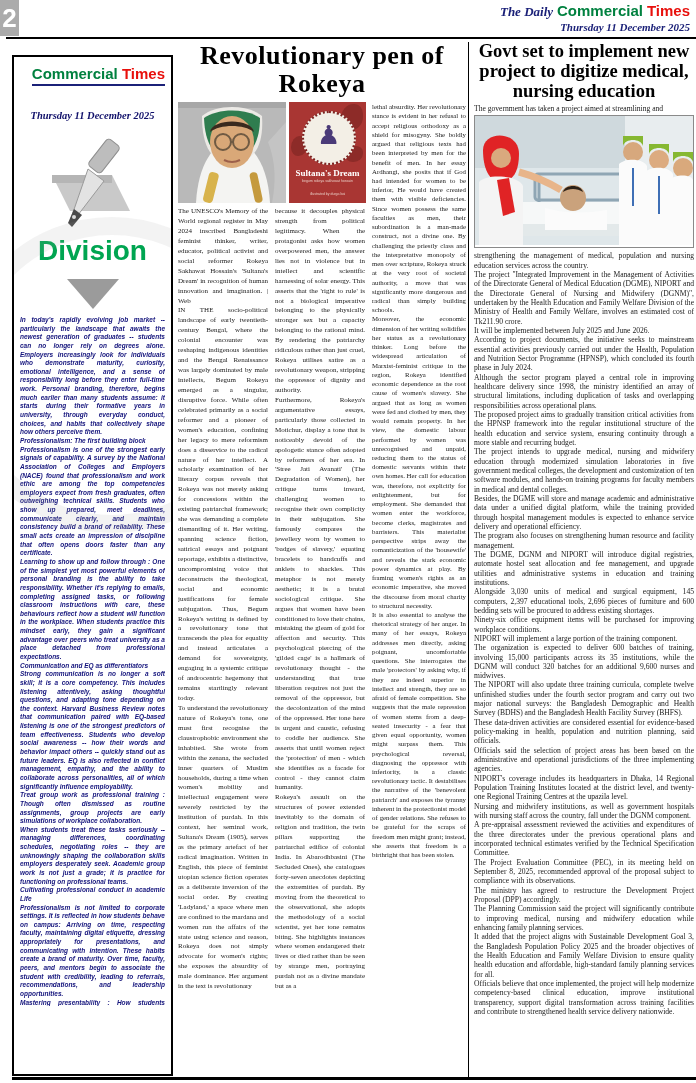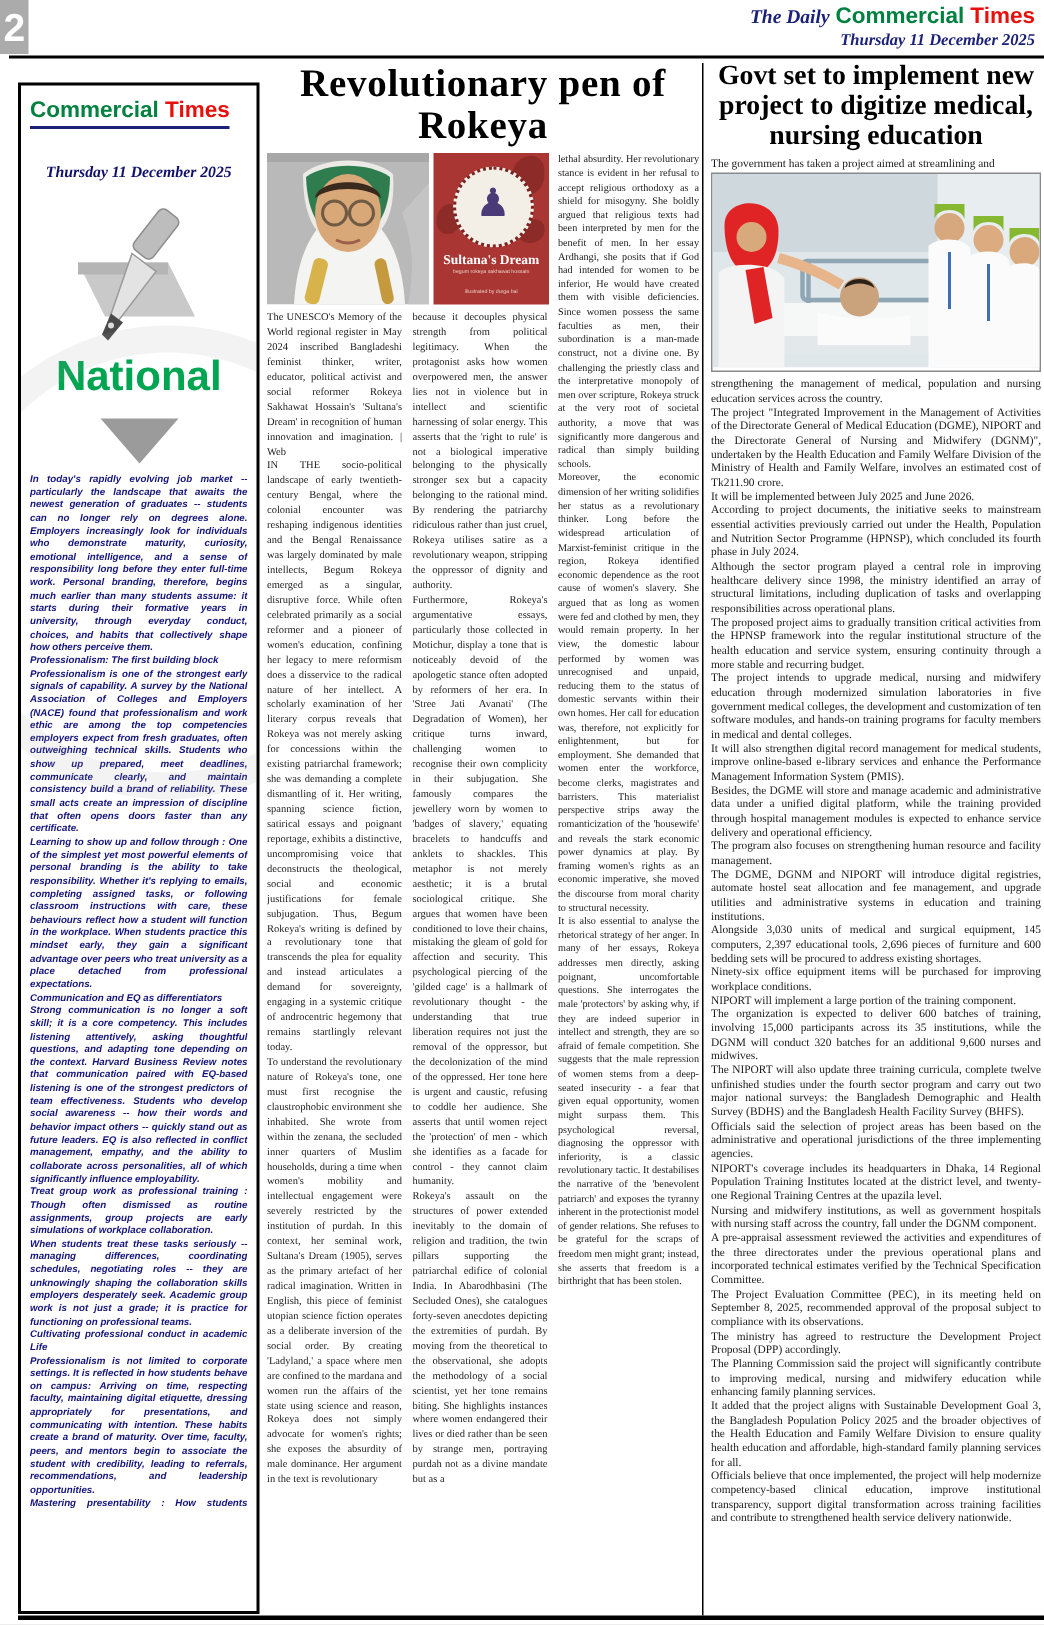--- a/index.html
+++ b/index.html
@@ -13,21 +13,21 @@
   .mh-word1{font:bold 15px "Liberation Sans",sans-serif;color:#00813f;}
   .mh-word2{font:bold 15px "Liberation Sans",sans-serif;color:#e8100c;}
   .mh-date{font:bold italic 11px "Liberation Serif",serif;color:#1b2178;margin-top:1px;}
   .toprule{position:absolute;left:6px;right:0;top:37px;height:2px;background:#000;}
   .bottomrule{position:absolute;left:12px;right:0;top:1077px;height:3px;background:#000;}
   
   .edbox{position:absolute;left:12px;top:55px;width:161px;height:1021px;border:2px solid #000;
          box-sizing:border-box;padding:6px 6px;background:#fff;overflow:hidden;}
   .ed-swirl{position:absolute;left:-60px;top:160px;width:280px;height:280px;border-radius:50%;
             border:18px solid rgba(160,160,160,0.12);pointer-events:none;}
-  .ed-logo{text-align:left;font:bold 15px "Liberation Sans",sans-serif;padding-top:2px;}
+  .ed-logo{text-align:right;font:bold 15px "Liberation Sans",sans-serif;padding-top:2px;}
   .ed-logo .u{display:inline-block;border-bottom:2px solid #1b2178;padding-bottom:2px;}
   .ed-logo .w1{color:#00813f;} .ed-logo .w2{color:#e8100c;}
   .ed-date{margin-top:24px;text-align:center;font:bold italic 10.5px "Liberation Serif",serif;color:#10106a;}
   .ed-pen{display:block;margin:12px auto 0;}
   .ed-label{margin-top:6px;text-align:center;font:bold 28px "Liberation Sans",sans-serif;color:#00a551;letter-spacing:0px;}
   .ed-arrow{width:0;height:0;margin:12px auto 0;border-left:26px solid transparent;
             border-right:26px solid transparent;border-top:30px solid #9b9b9b;}
   .ed-headline{margin-top:10px;text-align:center;font:bold 14px "Liberation Sans",sans-serif;
                color:#16168a;line-height:1.18;letter-spacing:-0.2px;}
   .ed-body{margin-top:7px;font:600 italic 6.5px "Liberation Sans",sans-serif;color:#14147c;
@@ -90,21 +90,21 @@
     </div>
     <div class="ed-date">Thursday 11 December 2025</div>
     <svg class="ed-pen" width="118" height="96" viewBox="0 0 118 96">
       <polygon points="18,42 78,42 96,78 36,78" fill="#c9c9c9"></polygon>
       <polygon points="18,42 78,42 78,50 18,50" fill="#b5b5b5"></polygon>
       <rect x="62" y="6" width="16" height="34" rx="4" transform="rotate(38 70 23)" fill="#bdbdbd" stroke="#8e8e8e" stroke-width="1"></rect>
       <polygon points="54,36 70,48 44,82 36,88" fill="#e3e3e3" stroke="#9a9a9a" stroke-width="1"></polygon>
       <polygon points="40,76 48,82 38,94 34,90" fill="#4a4a4a"></polygon>
       <circle cx="40" cy="84" r="2" fill="#dcdcdc"></circle>
     </svg>
-    <div class="ed-label">National</div>
+    <div class="ed-label">Division</div>
     <div class="ed-arrow"></div>
     <div class="ed-body">
       <p>In today's rapidly evolving job market -- particularly the landscape that awaits the newest generation of graduates -- students can no longer rely on degrees alone. Employers increasingly look for individuals who demonstrate maturity, curiosity, emotional intelligence, and a sense of responsibility long before they enter full-time work. Personal branding, therefore, begins much earlier than many students assume: it starts during their formative years in university, through everyday conduct, choices, and habits that collectively shape how others perceive them.</p>
       <p>Professionalism: The first building block</p>
       <p>Professionalism is one of the strongest early signals of capability. A survey by the National Association of Colleges and Employers (NACE) found that professionalism and work ethic are among the top competencies employers expect from fresh graduates, often outweighing technical skills. Students who show up prepared, meet deadlines, communicate clearly, and maintain consistency build a brand of reliability. These small acts create an impression of discipline that often opens doors faster than any certificate.</p>
       <p>Learning to show up and follow through : One of the simplest yet most powerful elements of personal branding is the ability to take responsibility. Whether it's replying to emails, completing assigned tasks, or following classroom instructions with care, these behaviours reflect how a student will function in the workplace. When students practice this mindset early, they gain a significant advantage over peers who treat university as a place detached from professional expectations.</p>
       <p>Communication and EQ as differentiators</p>
       <p>Strong communication is no longer a soft skill; it is a core competency. This includes listening attentively, asking thoughtful questions, and adapting tone depending on the context. Harvard Business Review notes that communication paired with EQ-based listening is one of the strongest predictors of team effectiveness. Students who develop social awareness -- how their words and behavior impact others -- quickly stand out as future leaders. EQ is also reflected in conflict management, empathy, and the ability to collaborate across personalities, all of which significantly influence employability.</p>
       <p>Treat group work as professional training : Though often dismissed as routine assignments, group projects are early simulations of workplace collaboration.</p>
       <p>When students treat these tasks seriously -- managing differences, coordinating schedules, negotiating roles -- they are unknowingly shaping the collaboration skills employers desperately seek. Academic group work is not just a grade; it is practice for functioning on professional teams.</p>
@@ -215,29 +215,29 @@
       </svg>
     </div>
     <div class="ha-body">
       <p>strengthening the management of medical, population and nursing education services across the country.</p>
       <p>The project "Integrated Improvement in the Management of Activities of the Directorate General of Medical Education (DGME), NIPORT and the Directorate General of Nursing and Midwifery (DGNM)", undertaken by the Health Education and Family Welfare Division of the Ministry of Health and Family Welfare, involves an estimated cost of Tk211.90 crore.</p>
       <p>It will be implemented between July 2025 and June 2026.</p>
       <p>According to project documents, the initiative seeks to mainstream essential activities previously carried out under the Health, Population and Nutrition Sector Programme (HPNSP), which concluded its fourth phase in July 2024.</p>
       <p>Although the sector program played a central role in improving healthcare delivery since 1998, the ministry identified an array of structural limitations, including duplication of tasks and overlapping responsibilities across operational plans.</p>
       <p>The proposed project aims to gradually transition critical activities from the HPNSP framework into the regular institutional structure of the health education and service system, ensuring continuity through a more stable and recurring budget.</p>
       <p>The project intends to upgrade medical, nursing and midwifery education through modernized simulation laboratories in five government medical colleges, the development and customization of ten software modules, and hands-on training programs for faculty members in medical and dental colleges.</p>
-      <p>It will also strengthen digital record management for medical students, improve online-based e-library services and enhance the Performance Management Information System (PMIS).</p>
       <p>Besides, the DGME will store and manage academic and administrative data under a unified digital platform, while the training provided through hospital management modules is expected to enhance service delivery and operational efficiency.</p>
       <p>The program also focuses on strengthening human resource and facility management.</p>
       <p>The DGME, DGNM and NIPORT will introduce digital registries, automate hostel seat allocation and fee management, and upgrade utilities and administrative systems in education and training institutions.</p>
       <p>Alongside 3,030 units of medical and surgical equipment, 145 computers, 2,397 educational tools, 2,696 pieces of furniture and 600 bedding sets will be procured to address existing shortages.</p>
       <p>Ninety-six office equipment items will be purchased for improving workplace conditions.</p>
       <p>NIPORT will implement a large portion of the training component.</p>
       <p>The organization is expected to deliver 600 batches of training, involving 15,000 participants across its 35 institutions, while the DGNM will conduct 320 batches for an additional 9,600 nurses and midwives.</p>
       <p>The NIPORT will also update three training curricula, complete twelve unfinished studies under the fourth sector program and carry out two major national surveys: the Bangladesh Demographic and Health Survey (BDHS) and the Bangladesh Health Facility Survey (BHFS).</p>
+      <p>These data-driven activities are considered essential for evidence-based policy-making in health, population and nutrition planning, said officials.</p>
       <p>Officials said the selection of project areas has been based on the administrative and operational jurisdictions of the three implementing agencies.</p>
       <p>NIPORT's coverage includes its headquarters in Dhaka, 14 Regional Population Training Institutes located at the district level, and twenty-one Regional Training Centres at the upazila level.</p>
       <p>Nursing and midwifery institutions, as well as government hospitals with nursing staff across the country, fall under the DGNM component.</p>
       <p>A pre-appraisal assessment reviewed the activities and expenditures of the three directorates under the previous operational plans and incorporated technical estimates verified by the Technical Specification Committee.</p>
       <p>The Project Evaluation Committee (PEC), in its meeting held on September 8, 2025, recommended approval of the proposal subject to compliance with its observations.</p>
       <p>The ministry has agreed to restructure the Development Project Proposal (DPP) accordingly.</p>
       <p>The Planning Commission said the project will significantly contribute to improving medical, nursing and midwifery education while enhancing family planning services.</p>
       <p>It added that the project aligns with Sustainable Development Goal 3, the Bangladesh Population Policy 2025 and the broader objectives of the Health Education and Family Welfare Division to ensure quality health education and affordable, high-standard family planning services for all.</p>
       <p>Officials believe that once implemented, the project will help modernize competency-based clinical education, improve institutional transparency, support digital transformation across training facilities and contribute to strengthened health service delivery nationwide.</p>
     </div>

